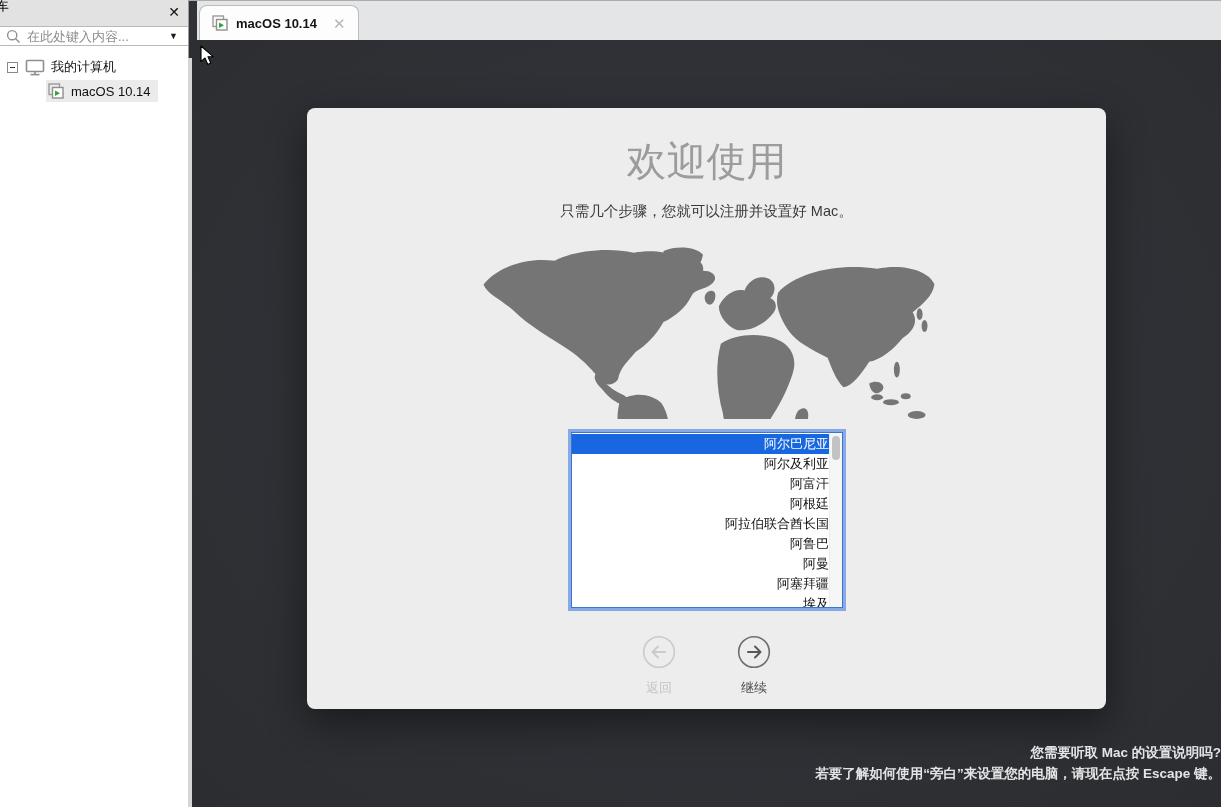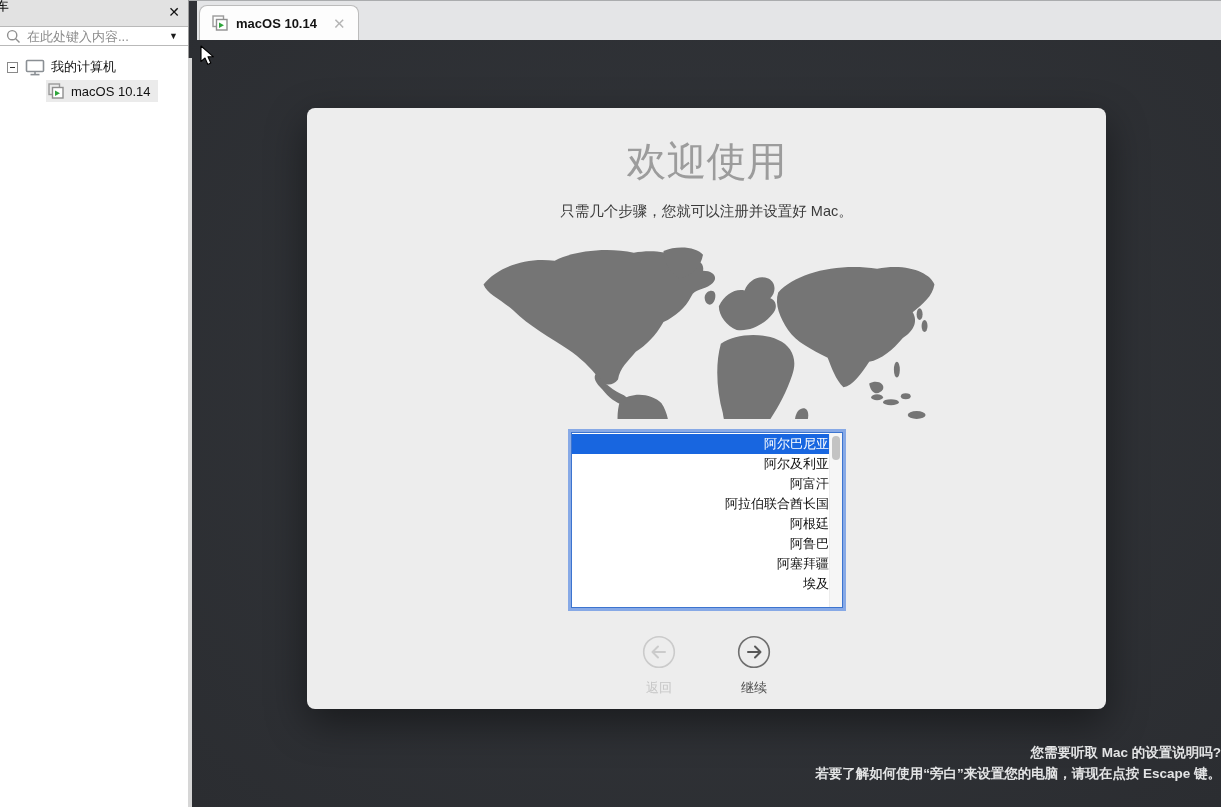--- a/index.html
+++ b/index.html
@@ -191,23 +191,24 @@
             </g>
           </svg>
         </div>
 
         <div class="listwrap">
           <div class="list">
 
           <div class="row selected">阿尔巴尼亚</div>
               <div class="row">阿尔及利亚</div>
               <div class="row">阿富汗</div>
+              <div class="row">阿根廷</div>
               <div class="row">阿拉伯联合酋长国</div>
-              <div class="row">阿根廷</div>
               <div class="row">阿鲁巴</div>
+              <div class="row">阿曼</div>
               <div class="row">阿塞拜疆</div>
               <div class="row">埃及</div>
             </div>
           <div class="scrollbar">
             <div class="thumb"></div>
           </div>
         </div>
 
         <div class="navrow">
           <div class="navbtn disabled">

